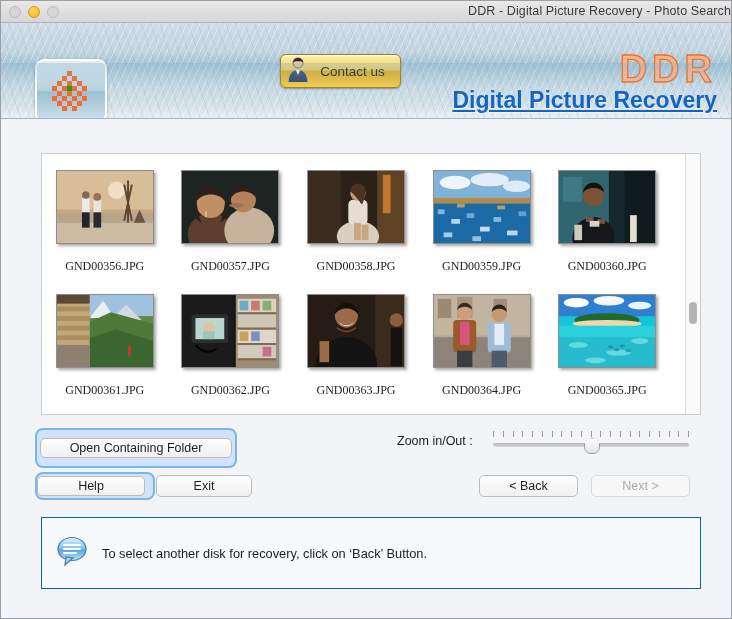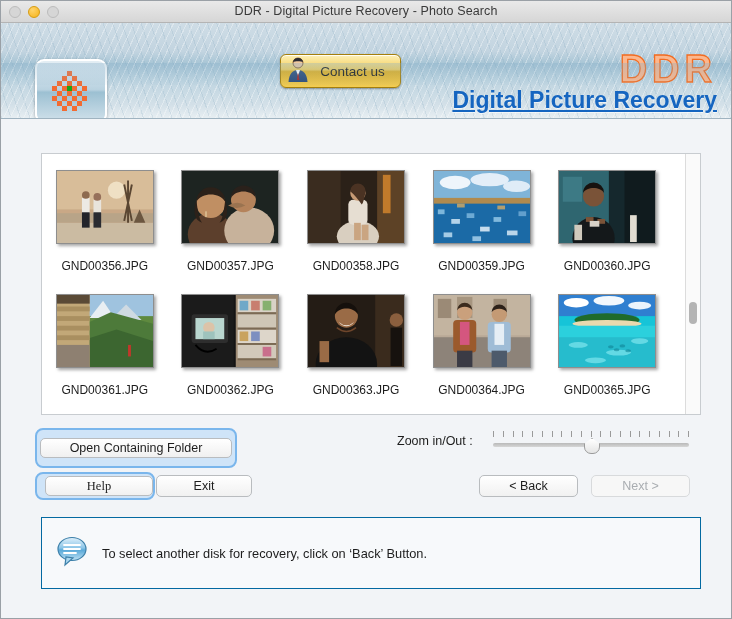--- a/index.html
+++ b/index.html
@@ -23,21 +23,21 @@
     background:linear-gradient(#e9e9e9,#d6d6d6);
     border-bottom:1px solid #b4b4b4;
     box-sizing:border-box;
   }
   .lights{position:absolute;left:8px;top:5px;display:flex;gap:7px;}
   .light{width:12px;height:12px;border-radius:50%;box-sizing:border-box;}
   .light.close{background:#d6d6d6;border:1px solid #bcbcbc;}
   .light.min{background:radial-gradient(circle at 35% 30%,#ffd46b,#f6b319);border:1px solid #d79c11;}
   .light.max{background:#d6d6d6;border:1px solid #bcbcbc;}
   .title-text{
-    position:absolute;left:0;right:0;top:3px;text-align:center;
+    position:absolute;left:0;right:0;top:3px;text-align:right;
     font-size:12.5px;color:#3a3a3a;letter-spacing:.1px;
   }
 
   
   .header{
     position:relative;height:96px;width:100%;
     background:
       repeating-linear-gradient(115deg, rgba(255,255,255,.33) 0px, rgba(255,255,255,.33) 1px, rgba(255,255,255,0) 1px, rgba(255,255,255,0) 6px),
       repeating-linear-gradient(72deg, rgba(120,160,185,.18) 0px, rgba(120,160,185,.18) 1px, rgba(255,255,255,0) 1px, rgba(255,255,255,0) 9px),
       linear-gradient(#cfdde6 0%, #c2d4e0 30%, #a9c6d6 42%, #bdd4e0 58%, #d3e0e8 86%, #e7eef2 100%);
@@ -89,21 +89,21 @@
 
   
   .thumb-panel{
     position:absolute;left:40px;top:34px;width:660px;height:262px;
     background:#ffffff;border:1px solid #c8ccd0;
     box-sizing:border-box;overflow:hidden;
   }
   .thumb-grid{
     position:absolute;left:0;top:0;right:16px;bottom:0;
     display:flex;flex-wrap:wrap;align-content:flex-start;
-    padding:8px 14px 0 0;box-sizing:border-box;
+    padding:8px 14px 0 0;box-sizing:border-box;font-family:Liberation Serif, serif;
   }
   .thumb{
     width:20%;height:124px;
     display:flex;flex-direction:column;align-items:center;justify-content:flex-start;
     box-sizing:border-box;padding-top:8px;
   }
   .thumb .pic{
     width:96px;height:72px;
     border:1px solid #8e8e8e;
     box-shadow:2px 2px 3px rgba(0,0,0,.35);
@@ -170,21 +170,21 @@
     background:linear-gradient(#ffffff,#f1f1f1);
     border:1px solid #b9bcbf;border-radius:5px;
     font-size:12.5px;color:#1d1d1d;
     display:flex;align-items:center;justify-content:center;
     box-sizing:border-box;cursor:default;
   }
   .btn.disabled{color:#a9adb1;background:#f7f7f7;border-color:#d8dadc;}
   .focus-ring{
     position:absolute;border:2px solid #7ab6ec;border-radius:8px;
     background:#cfe4f8;box-sizing:border-box;
-    display:flex;align-items:center;justify-content:flex-end;font-family:Liberation Serif, serif;
+    display:flex;align-items:center;justify-content:flex-start;
   }
   .focus-ring .btn{position:static;width:calc(100% - 8px);}
 
   
   .status-panel{
     position:absolute;left:40px;top:398px;width:660px;height:72px;
     background:#f7f9fb;border:1px solid #0369a1;
     box-sizing:border-box;
   }
   .status-row{display:flex;align-items:center;height:100%;padding-left:14px;}

